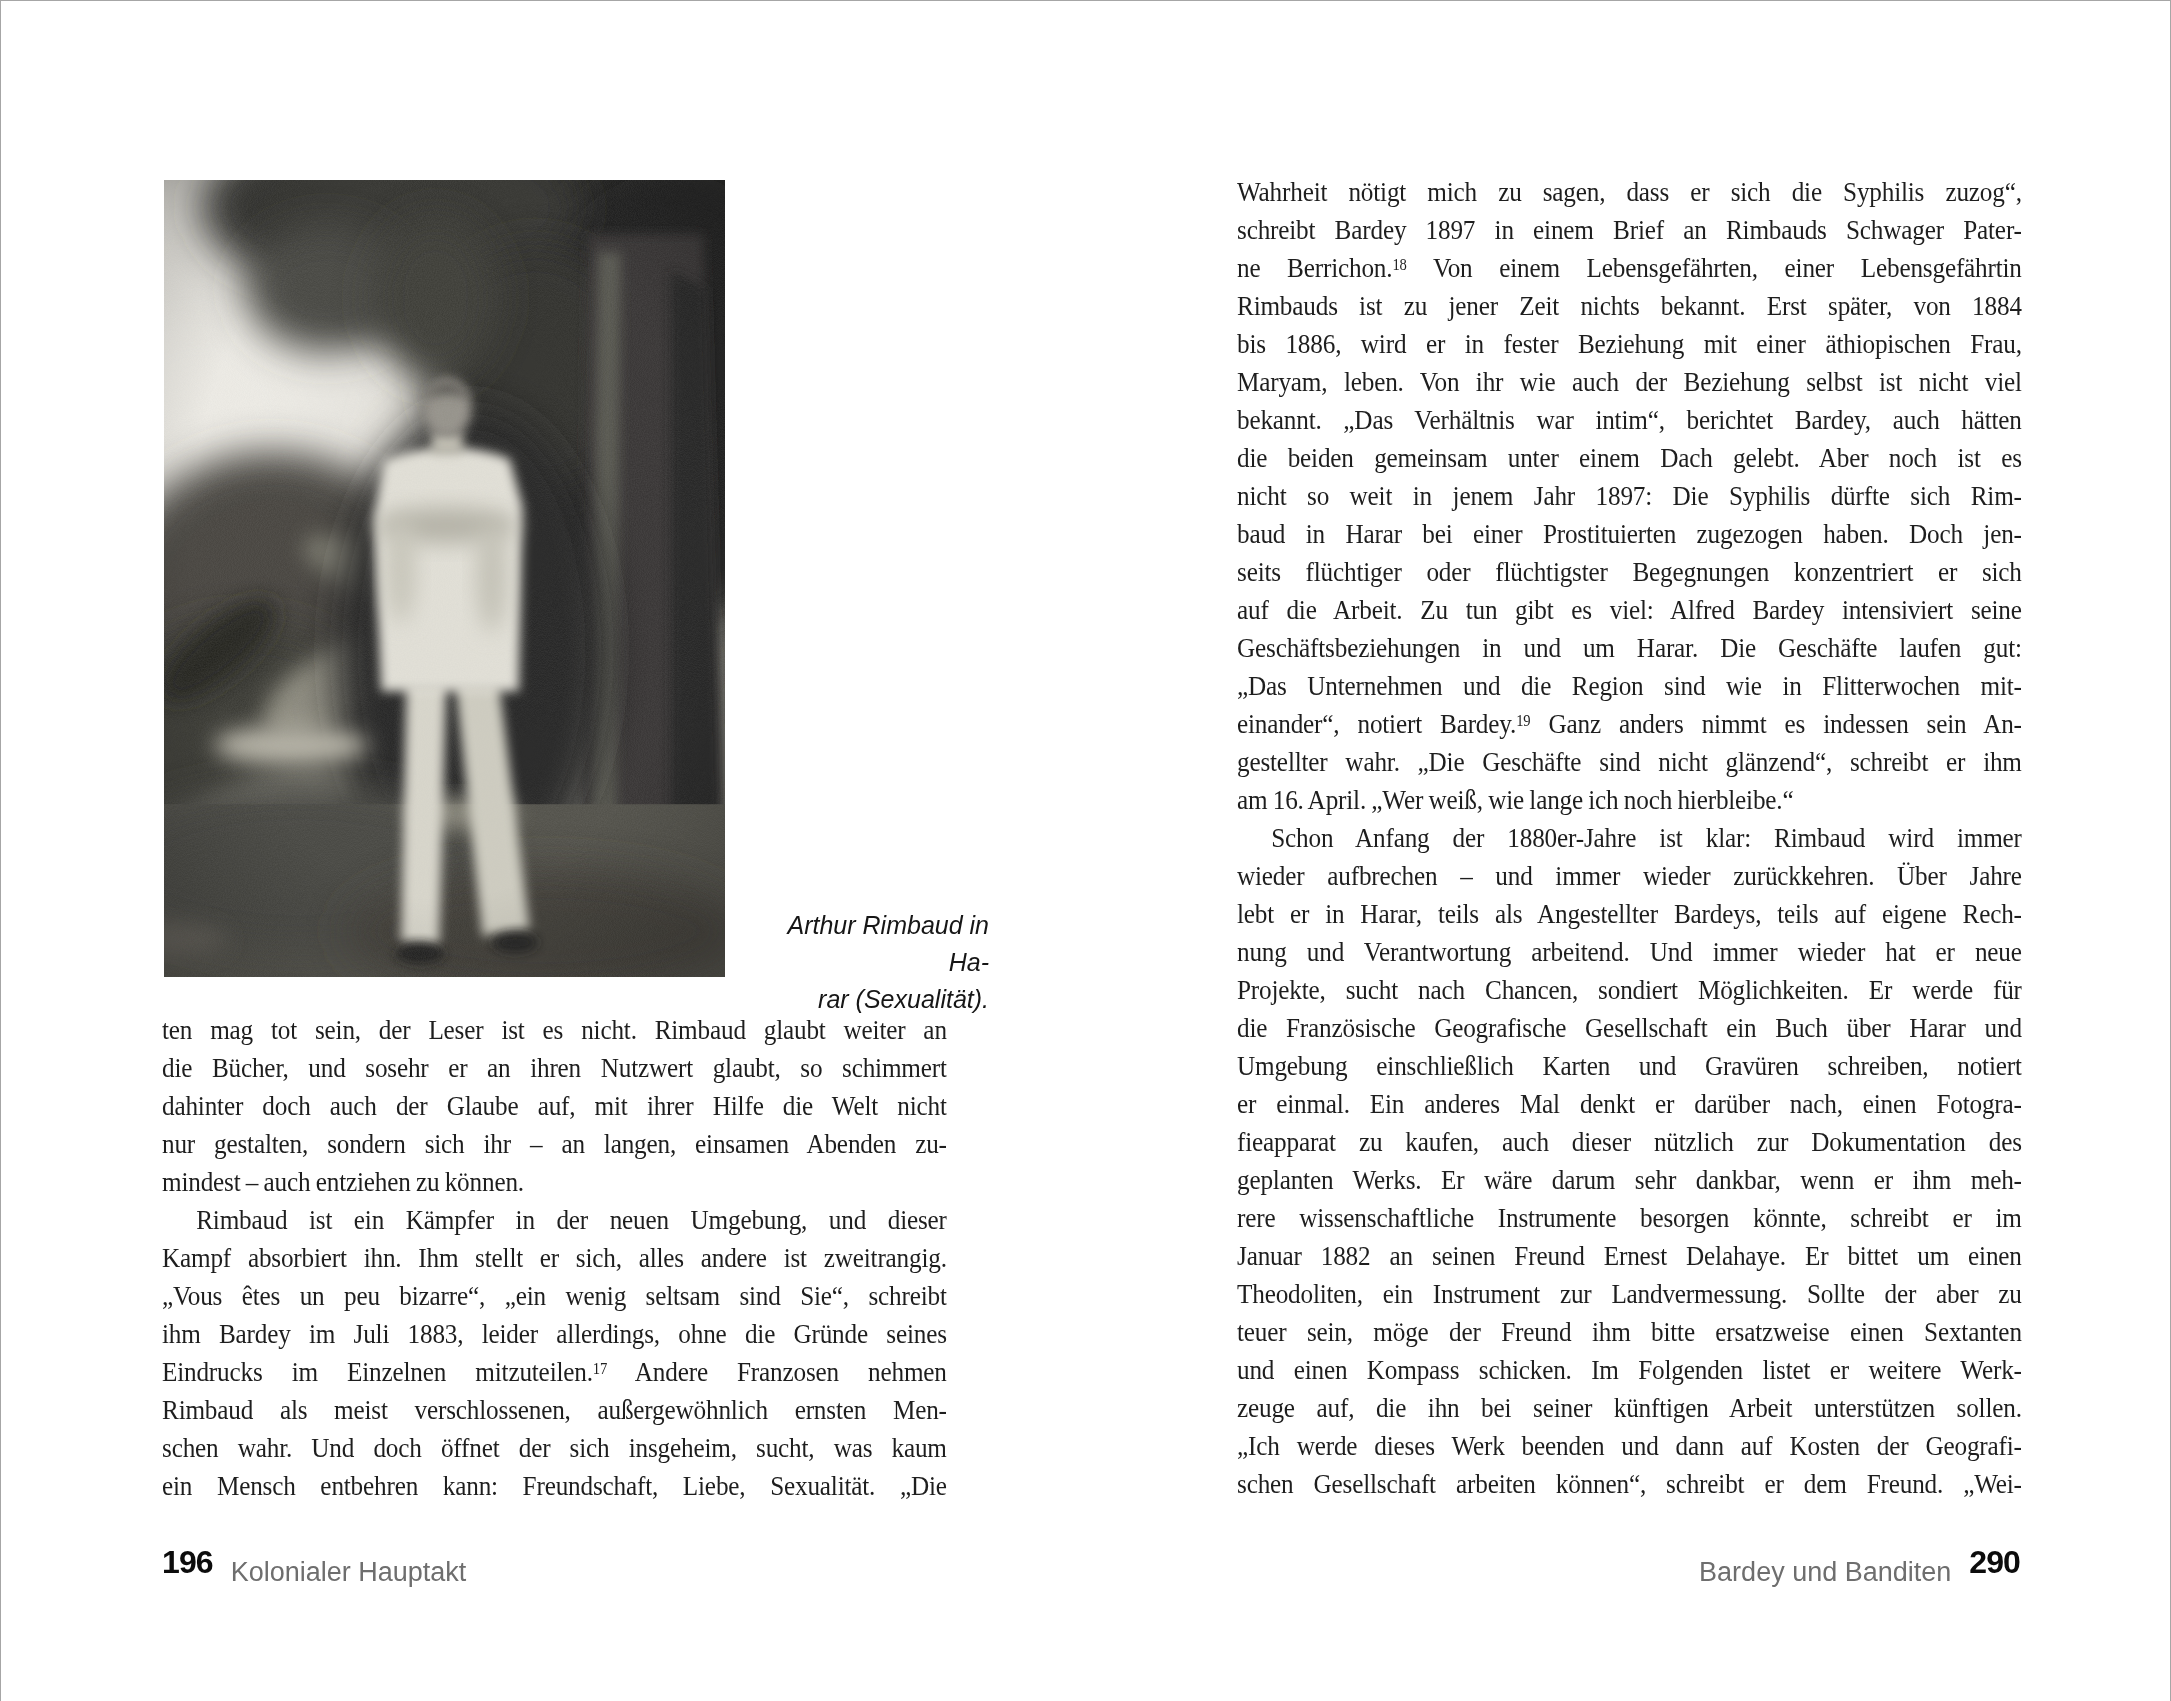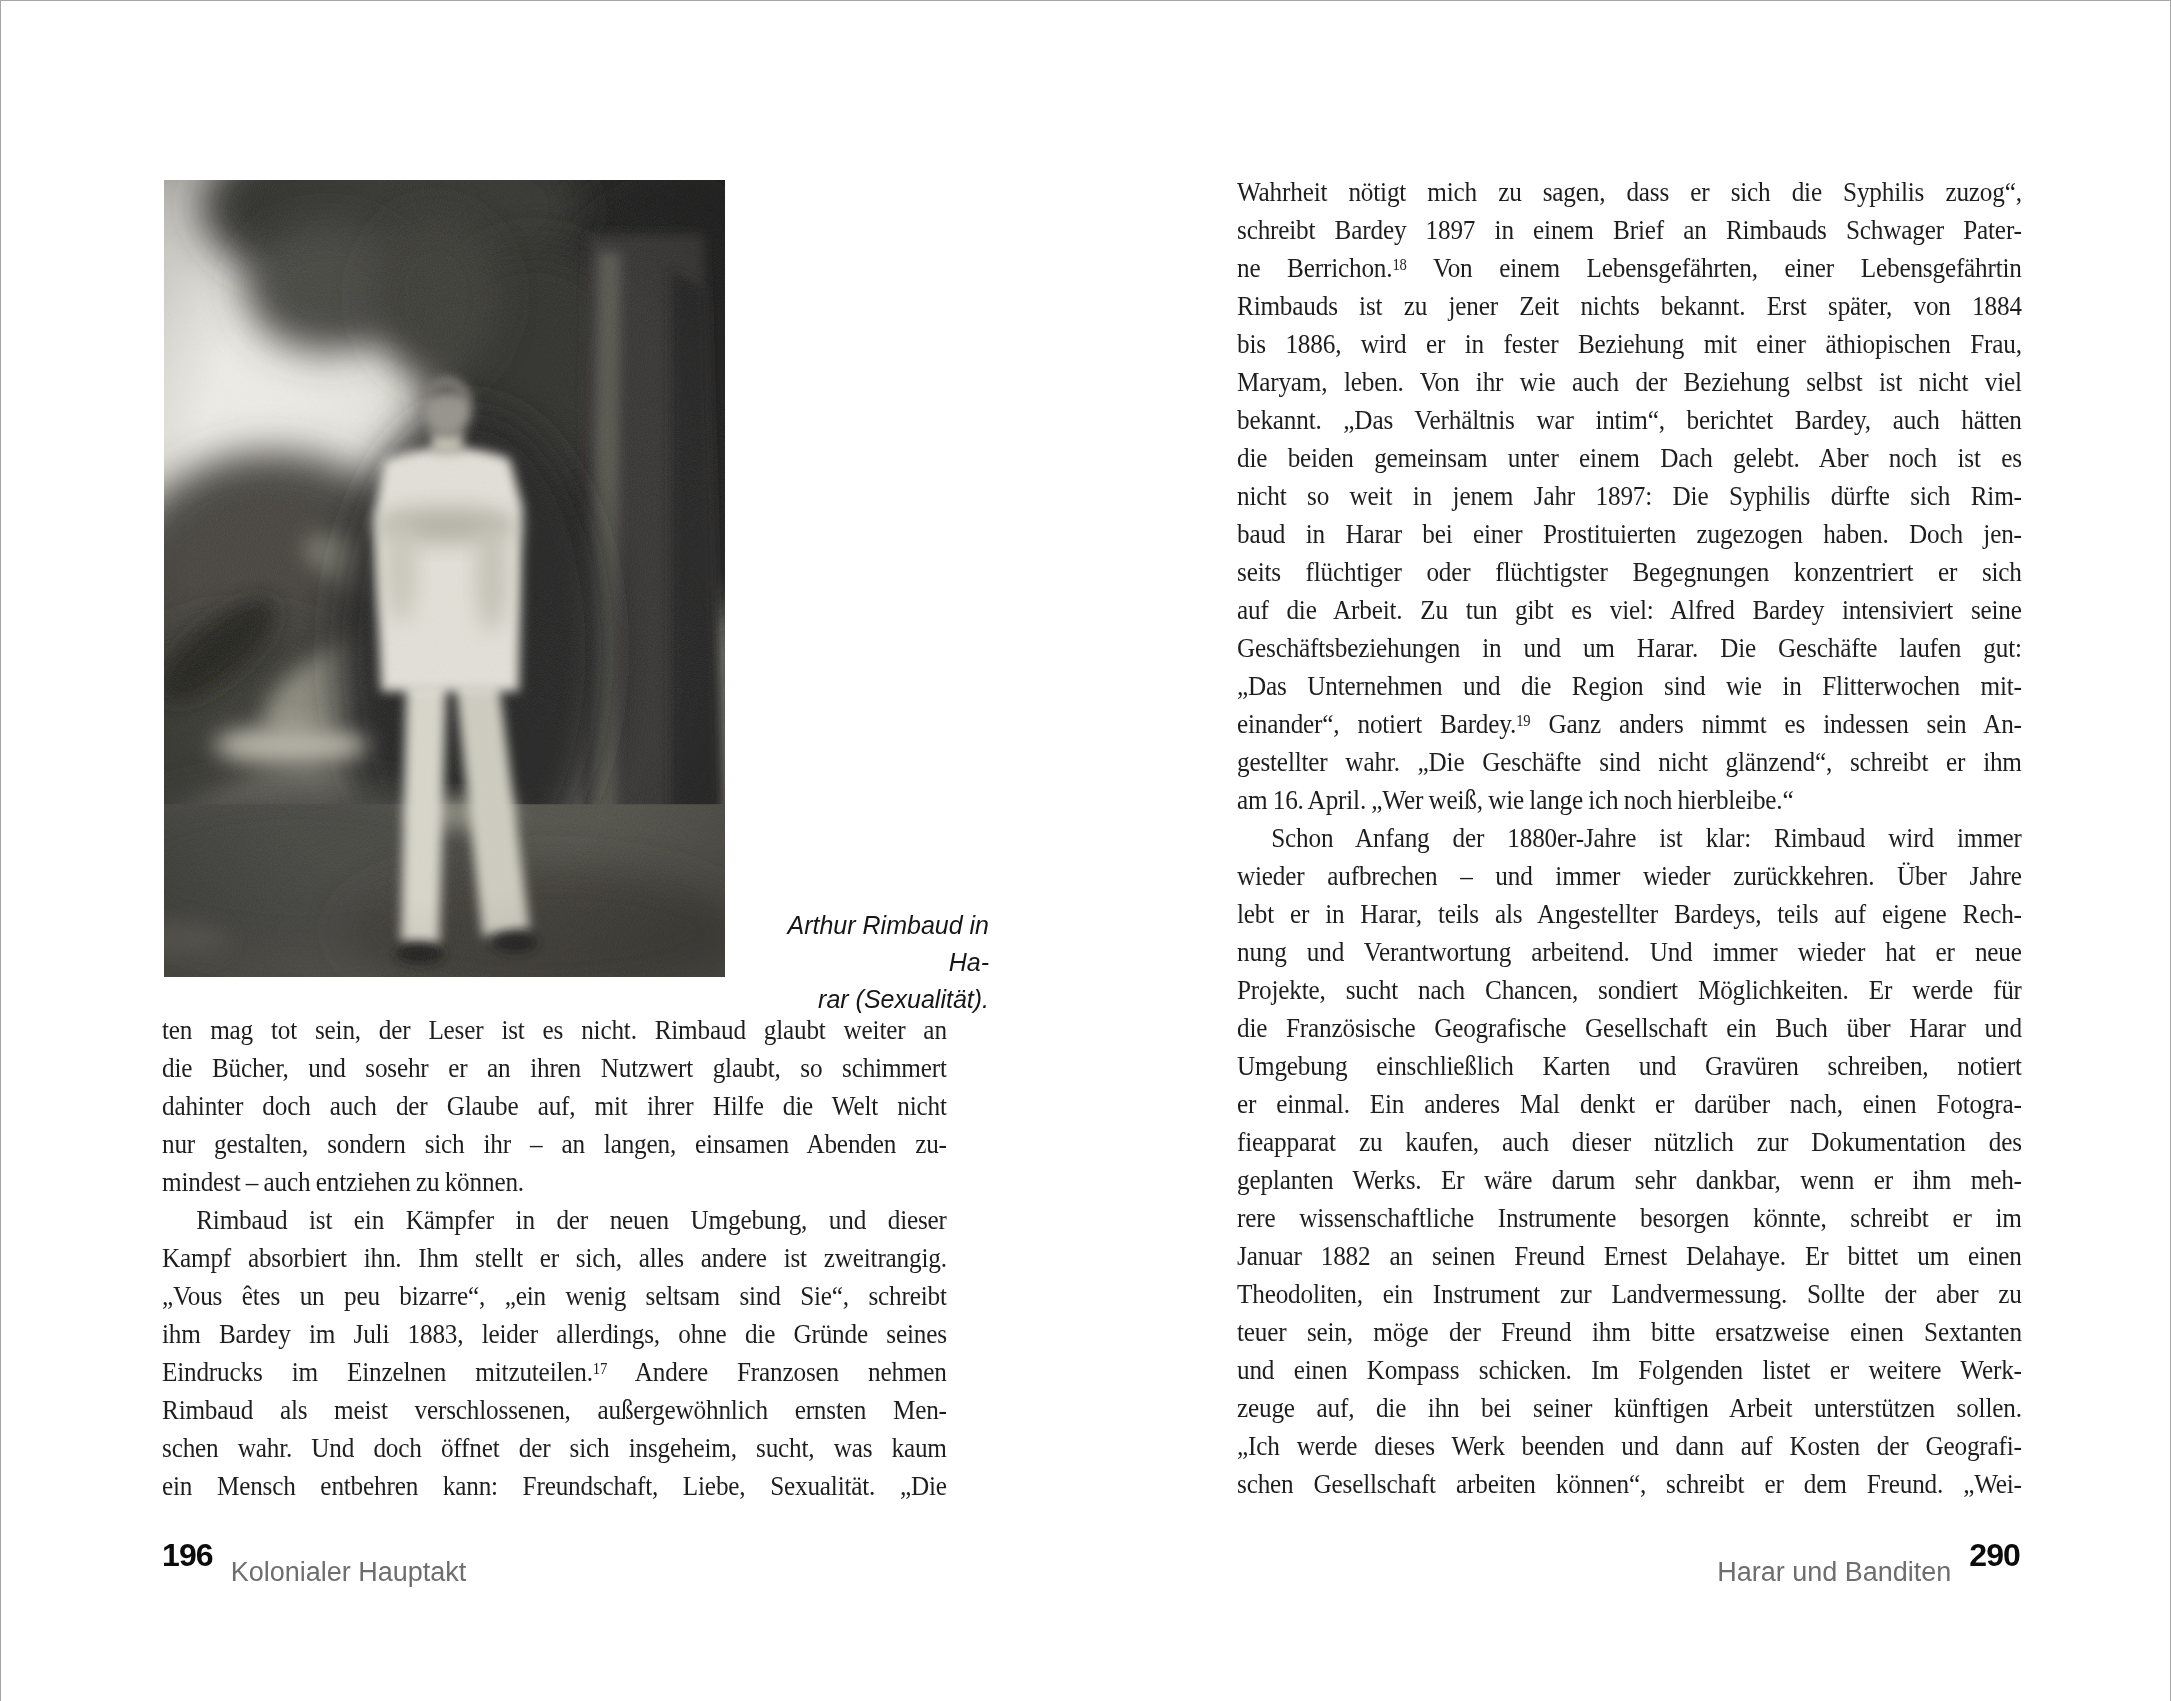--- a/index.html
+++ b/index.html
@@ -51,21 +51,21 @@
   .line sup{
     font-size:58%;
     line-height:0;
     vertical-align:baseline;
     position:relative;
     top:-0.45em;
   }
   
   .footer{
     position:absolute;top:1536px;
-    display:flex;align-items:flex-start;gap:18px;
+    display:flex;align-items:center;gap:18px;
     font-family:"Liberation Sans", sans-serif;
     white-space:nowrap;
   }
   .footer-left{left:161px;}
   .footer-right{right:150px;}
   .page-num{
     font-weight:bold;font-size:32px;color:#0c0c0c;letter-spacing:-0.9px;
   }
   .running-head{
     font-size:27px;color:#6e6e6e;margin-top:20px;
@@ -214,18 +214,18 @@
       <div class="line">„Ich werde dieses Werk beenden und dann auf Kosten der Geografi-</div>
       <div class="line">schen Gesellschaft arbeiten können“, schreibt er dem Freund. „Wei-</div>
     </div>
 
   <div class="footer footer-left">
     <span class="page-num">196</span>
     <span class="running-head">Kolonialer Hauptakt</span>
   </div>
 
   <div class="footer footer-right">
-    <span class="running-head">Harar und Banditen</span>
+    <span class="running-head">Bardey und Banditen</span>
     <span class="page-num">290</span>
   </div>
 
 </div>
 
 
 </body></html>

